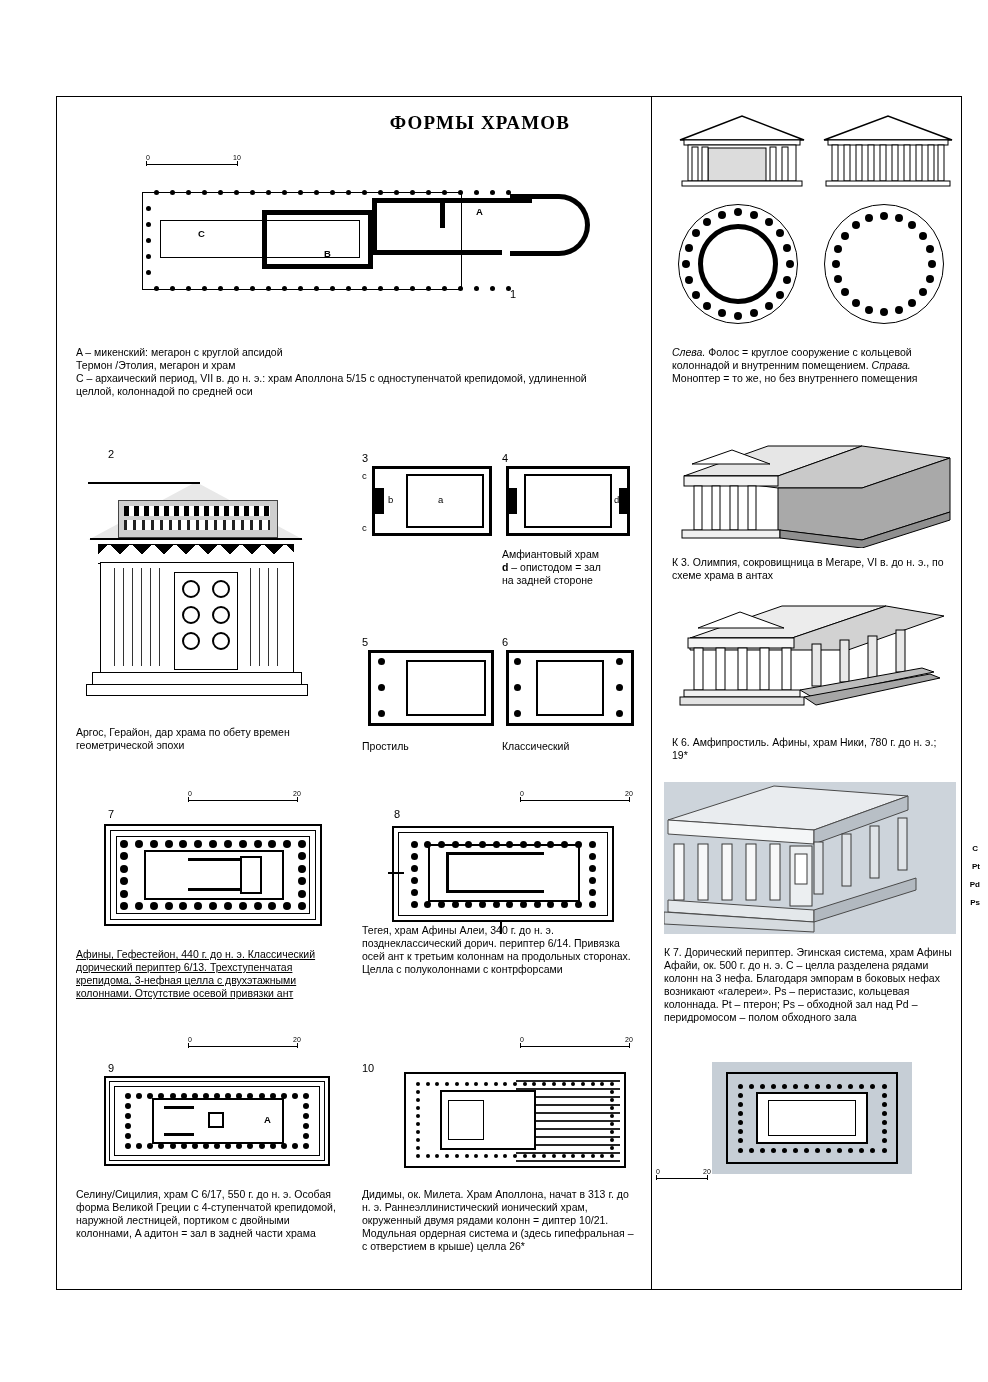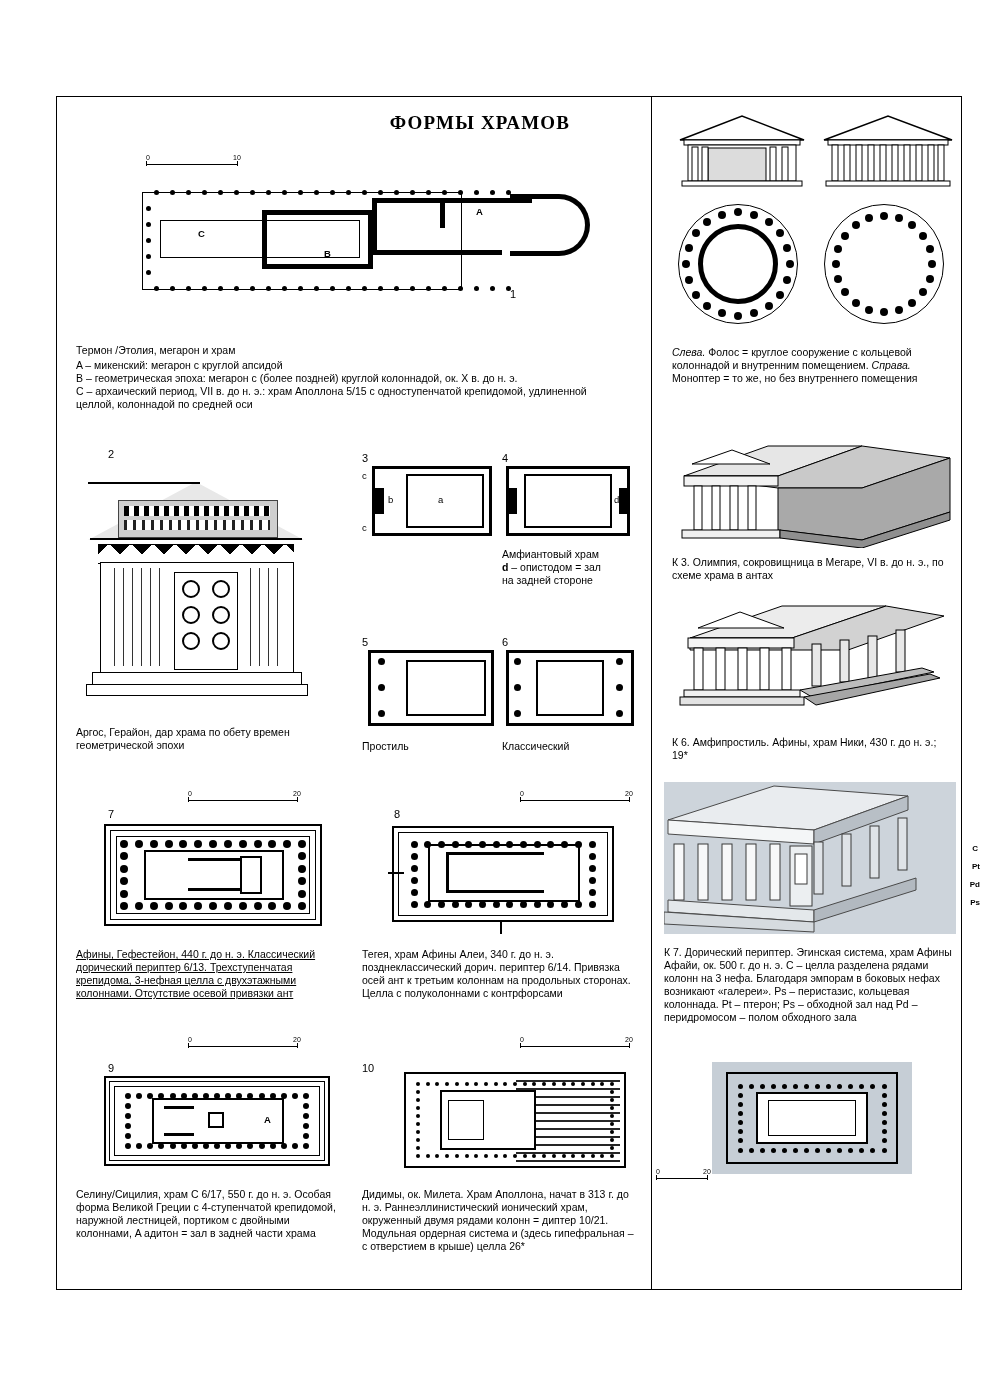--- a/index.html
+++ b/index.html
@@ -153,23 +153,22 @@
         <div class="dot-sm" style="left: 5.5px; top: 77.5px;"></div>
         <div class="dot-sm" style="left: 5.5px; top: 93.5px;"></div>
       </div>
     <div class="lbl-sm" style="left:336px; top:30px; font-weight:bold;">A</div>
     <div class="lbl-sm" style="left:184px; top:72px; font-weight:bold;">B</div>
     <div class="lbl-sm" style="left:58px; top:52px; font-weight:bold;">C</div>
   </div>
   <div class="num" style="position:absolute; left:510px; top:288px;">1</div>
 
   <div class="cap" style="position:absolute; left:76px; top:344px; width:540px;">
+    <div style="margin-top:2px;">A – микенский: мегарон с круглой апсидой</div>
     <div>Термон /Этолия, мегарон и храм</div>
-    <div style="margin-top:2px;">A – микенский: мегарон с круглой апсидой</div>
-    <div>B – геометрическая эпоха: мегарон с (более поздней) круглой колоннадой, ок. X в. до н. э.</div>
     <div>C – архаический период, VII в. до н. э.: храм Аполлона 5/15 с одноступенчатой крепидомой, удлиненной целлой, колоннадой по средней оси</div>
   </div>
 
   <div class="num" style="position:absolute; left:108px; top:448px;">2</div>
   <div class="plan" style="left:78px; top:460px; width:260px; height:260px;">
 
     <div style="position:absolute; left:10px; top:22px; width:0; height:0; border-left:108px solid transparent; border-right:108px solid transparent; border-bottom:58px solid #e8e8e8;"></div>
     <div style="position:absolute; left:10px; top:22px; width:0; height:0; border-left:108px solid transparent; border-right:108px solid transparent; border-bottom:58px solid transparent; border-bottom-color:transparent;"></div>
     <div style="position:absolute; left:12px; top:78px; width:212px; height:2px; background:#000;"></div>
 
@@ -354,21 +353,21 @@
         <div class="dot" style="width: 7px; height: 7px; left: 22.5px; top: 44.5px;"></div>
         <div class="dot" style="width: 7px; height: 7px; left: 200.5px; top: 44.5px;"></div>
         <div class="dot" style="width: 7px; height: 7px; left: 22.5px; top: 56.5px;"></div>
         <div class="dot" style="width: 7px; height: 7px; left: 200.5px; top: 56.5px;"></div>
         <div class="dot" style="width: 7px; height: 7px; left: 22.5px; top: 68.5px;"></div>
         <div class="dot" style="width: 7px; height: 7px; left: 200.5px; top: 68.5px;"></div>
       </div>
     <div class="blk" style="left:0; top:52px; width:16px; height:2px;"></div>
     <div class="blk" style="left:112px; top:100px; width:2px; height:14px;"></div>
   </div>
-  <div class="cap" style="position:absolute; left:362px; top:948px; width:272px;">Тегея, храм Афины Алеи, 340 г. до н. э. позднеклассический дорич. периптер 6/14. Привязка осей ант к третьим колоннам на продольных сторонах. Целла с полуколоннами с контрфорсами</div>
+  <div class="cap" style="position:absolute; left:362px; top:924px; width:272px;">Тегея, храм Афины Алеи, 340 г. до н. э. позднеклассический дорич. периптер 6/14. Привязка осей ант к третьим колоннам на продольных сторонах. Целла с полуколоннами с контрфорсами</div>
 
   <div class="scale" style="left:188px; top:1040px; width:110px;">
     <div class="bar"></div>
     <div class="tick" style="left:0;"></div>
     <div class="tick" style="left:109px;"></div>
     <div class="lbl" style="left:0;">0</div>
     <div class="lbl r" style="left:109px;">20</div>
   </div>
   <div class="num" style="position:absolute; left:108px; top:1062px;">9</div>
   <div class="plan" style="left:104px; top:1076px; width:230px; height:92px;">
@@ -634,21 +633,21 @@
           <rect x="168" y="42" width="9" height="42"></rect>
         <rect x="196" y="38" width="9" height="42"></rect>
           <rect x="224" y="32" width="9" height="42"></rect>
       </g>
       <rect x="12" y="92" width="116" height="7" fill="#f0f0f0" stroke="#000" stroke-width="1"></rect>
       <polygon points="128,92 250,70 262,74 140,99" fill="#bdbdbd" stroke="#000" stroke-width="1"></polygon>
       <rect x="8" y="99" width="124" height="8" fill="#e3e3e3" stroke="#000" stroke-width="1"></rect>
       <polygon points="132,99 258,76 268,80 144,107" fill="#a6a6a6" stroke="#000" stroke-width="1"></polygon>
     </svg>
   </div>
-  <div class="cap" style="position:absolute; left:672px; top:736px; width:282px;">К 6. Амфипростиль. Афины, храм Ники, 430 г. до н. э.; 19*</div>
+  <div class="cap" style="position:absolute; left:672px; top:736px; width:282px;">К 6. Амфипростиль. Афины, храм Ники, 780 г. до н. э.; 19*</div>
 
   <div class="illus" style="left:664px; top:782px; width:292px; height:152px; background:#cfd6dd;">
     <svg width="292" height="152">
       <rect x="0" y="0" width="292" height="152" fill="#cdd4db"></rect>
       <polygon points="4,38 110,4 244,14 150,48" fill="#e9ecef" stroke="#4a4a4a" stroke-width="1"></polygon>
       <polygon points="4,38 150,48 150,62 4,52" fill="#f4f6f7" stroke="#4a4a4a" stroke-width="1"></polygon>
       <polygon points="150,48 244,14 244,28 150,62" fill="#b8bfc6" stroke="#4a4a4a" stroke-width="1"></polygon>
       <g stroke="#3a3a3a" stroke-width="1" fill="#f7f8f9">
         <rect x="10" y="62" width="10" height="56"></rect>
           <rect x="34" y="62" width="10" height="56"></rect>

